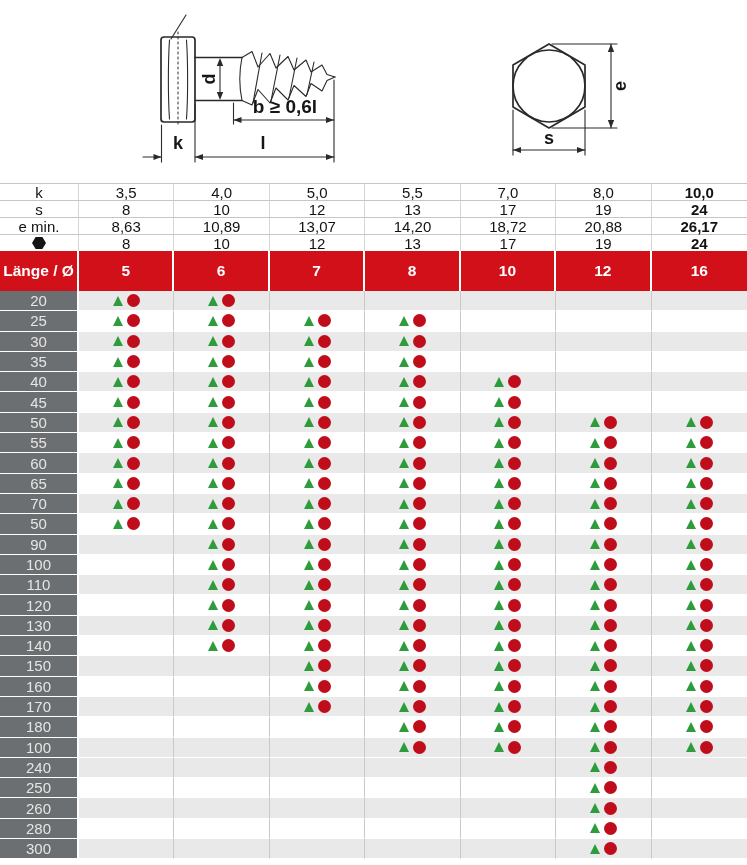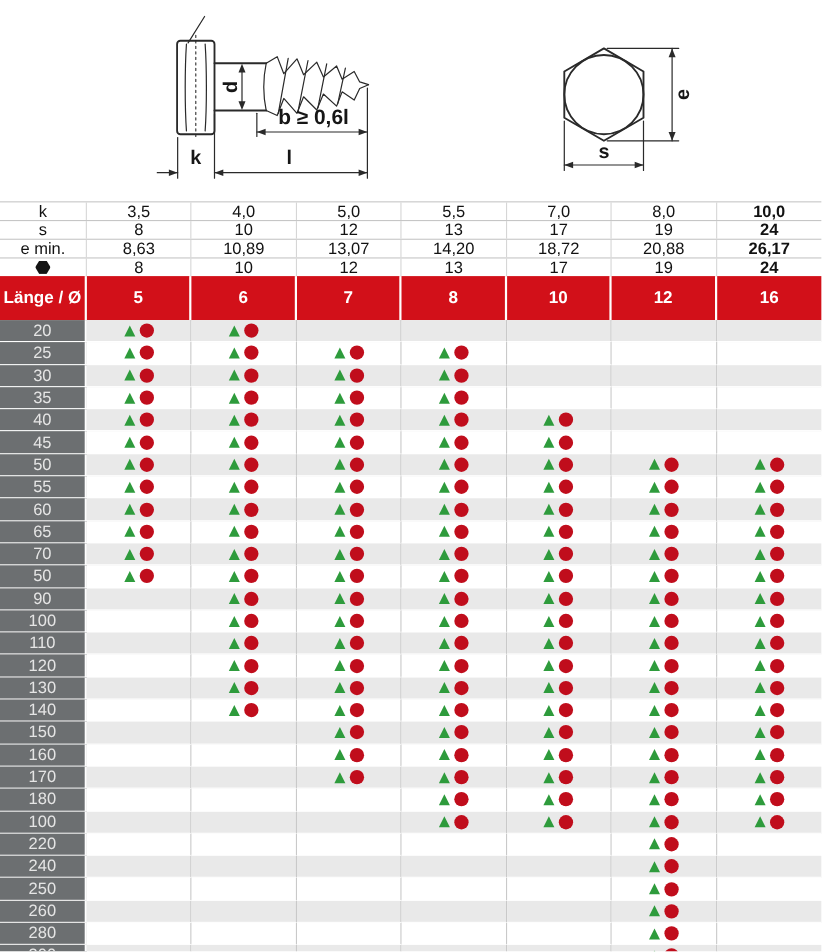--- a/index.html
+++ b/index.html
@@ -772,33 +772,20 @@
         </div>
         <div class="cell mcell">
           <span class="tri"></span>
           <span class="dot"></span>
         </div>
         <div class="cell mcell">
           <span class="tri"></span>
           <span class="dot"></span>
         </div>
       </div>
-      <div class="trow odd">
-        <div class="cell rowlab">220</div>
-        <div class="cell mcell"></div>
-        <div class="cell mcell"></div>
-        <div class="cell mcell"></div>
-        <div class="cell mcell"></div>
-        <div class="cell mcell"></div>
-        <div class="cell mcell">
-          <span class="tri"></span>
-          <span class="dot"></span>
-        </div>
-        <div class="cell mcell"></div>
-      </div>
       <div class="trow even">
         <div class="cell rowlab">240</div>
         <div class="cell mcell"></div>
         <div class="cell mcell"></div>
         <div class="cell mcell"></div>
         <div class="cell mcell"></div>
         <div class="cell mcell"></div>
         <div class="cell mcell">
           <span class="tri"></span>
           <span class="dot"></span>

